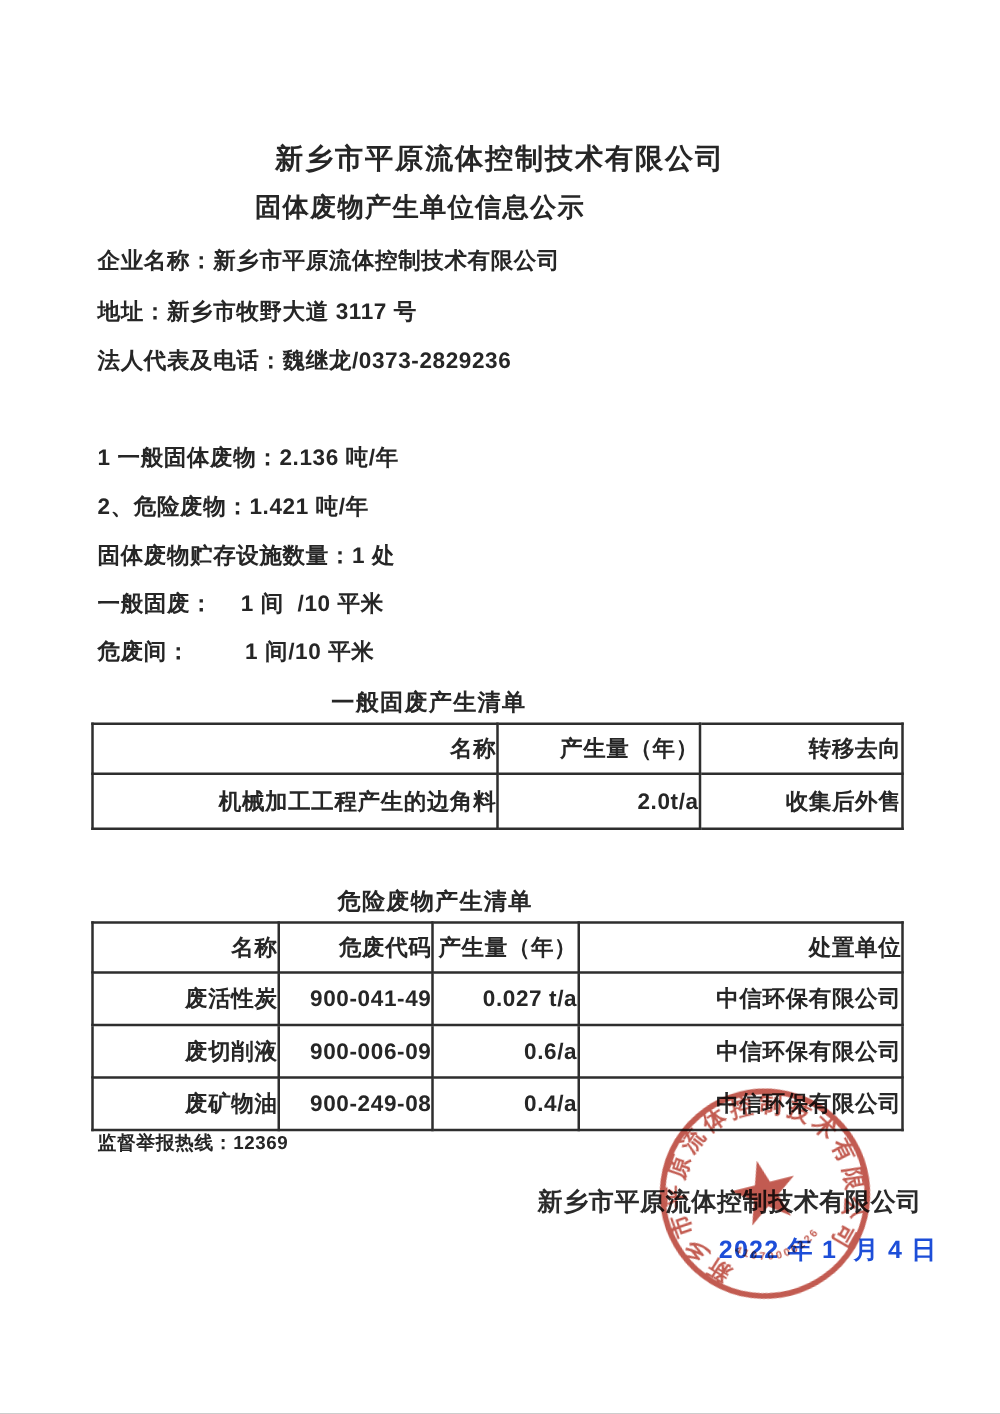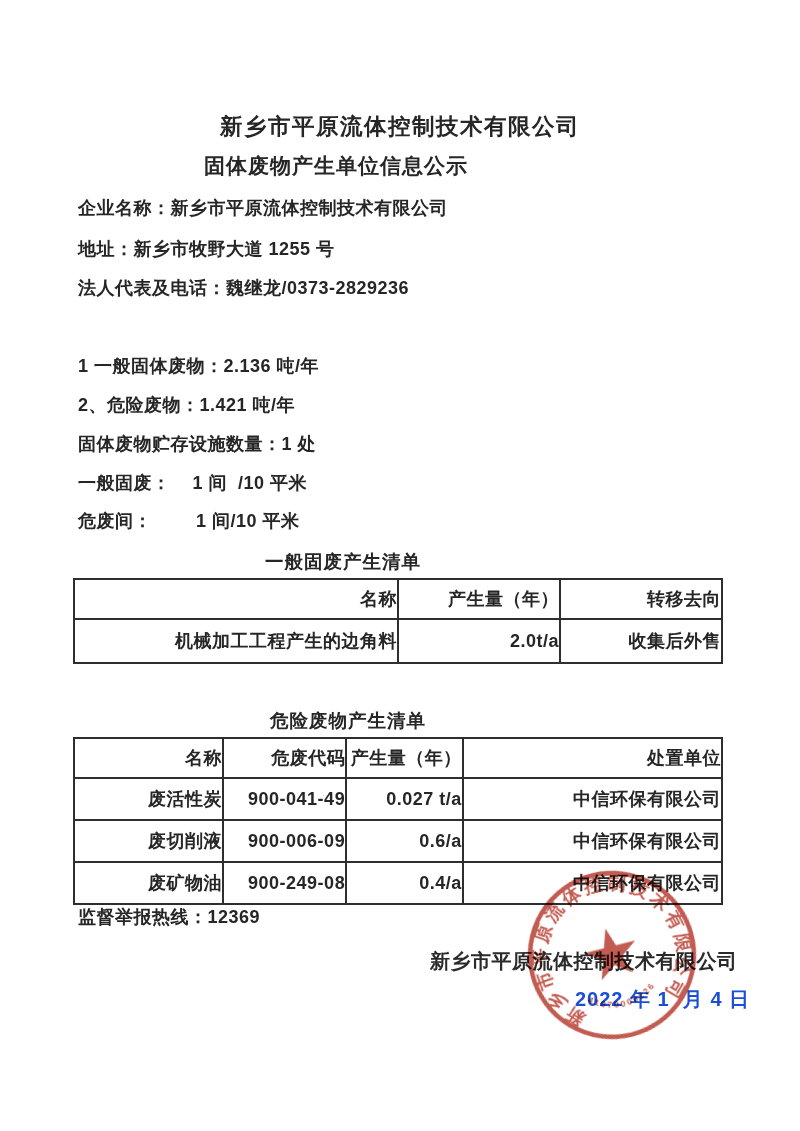--- a/index.html
+++ b/index.html
@@ -39,21 +39,21 @@
     padding:0;
   }
   #table-general{top:578px;}
   #table-general th{height:38px;}
   #table-general td{height:42px;}
   #table-hazard{top:737px;}
   #table-hazard th{height:38px;}
   #table-hazard td{height:40px;border-radius:19px;}
   .hotline{
     position:absolute;left:78px;top:905px;
-    font-size:18px;font-weight:600;letter-spacing:.5px;
+    font-size:15px;font-weight:600;letter-spacing:.5px;
   }
   .signature{
     position:absolute;left:430px;top:948px;
     font-size:20px;font-weight:700;letter-spacing:.5px;color:#2a2a2a;
   }
   .sig-date{
     position:absolute;left:575px;top:986px;
     font-size:20px;font-weight:600;letter-spacing:1px;color:#1d4ed8;
     white-space:pre;
   }
@@ -67,21 +67,21 @@
 </style>
 </head>
 <body>
 
 <div class="page">
 
   <div class="doc-title">新乡市平原流体控制技术有限公司</div>
   <div class="doc-subtitle">固体废物产生单位信息公示</div>
 
   <div class="info-line" style="top:196px">企业名称：新乡市平原流体控制技术有限公司</div>
-  <div class="info-line" style="top:237px">地址：新乡市牧野大道 1255 号</div>
+  <div class="info-line" style="top:237px">地址：新乡市牧野大道 3117 号</div>
   <div class="info-line" style="top:276px">法人代表及电话：魏继龙/0373-2829236</div>
   <div class="info-line" style="top:354px">1 一般固体废物：2.136 吨/年</div>
   <div class="info-line" style="top:393px">2、危险废物：1.421 吨/年</div>
   <div class="info-line" style="top:432px">固体废物贮存设施数量：1 处</div>
   <div class="info-line" style="top:471px">一般固废：    1 间  /10 平米</div>
   <div class="info-line" style="top:509px">危废间：        1 间/10 平米</div>
 
   <div class="tbl-caption" style="left:265px;top:549px">一般固废产生清单</div>
 
   <table class="doc-table" id="table-general">

